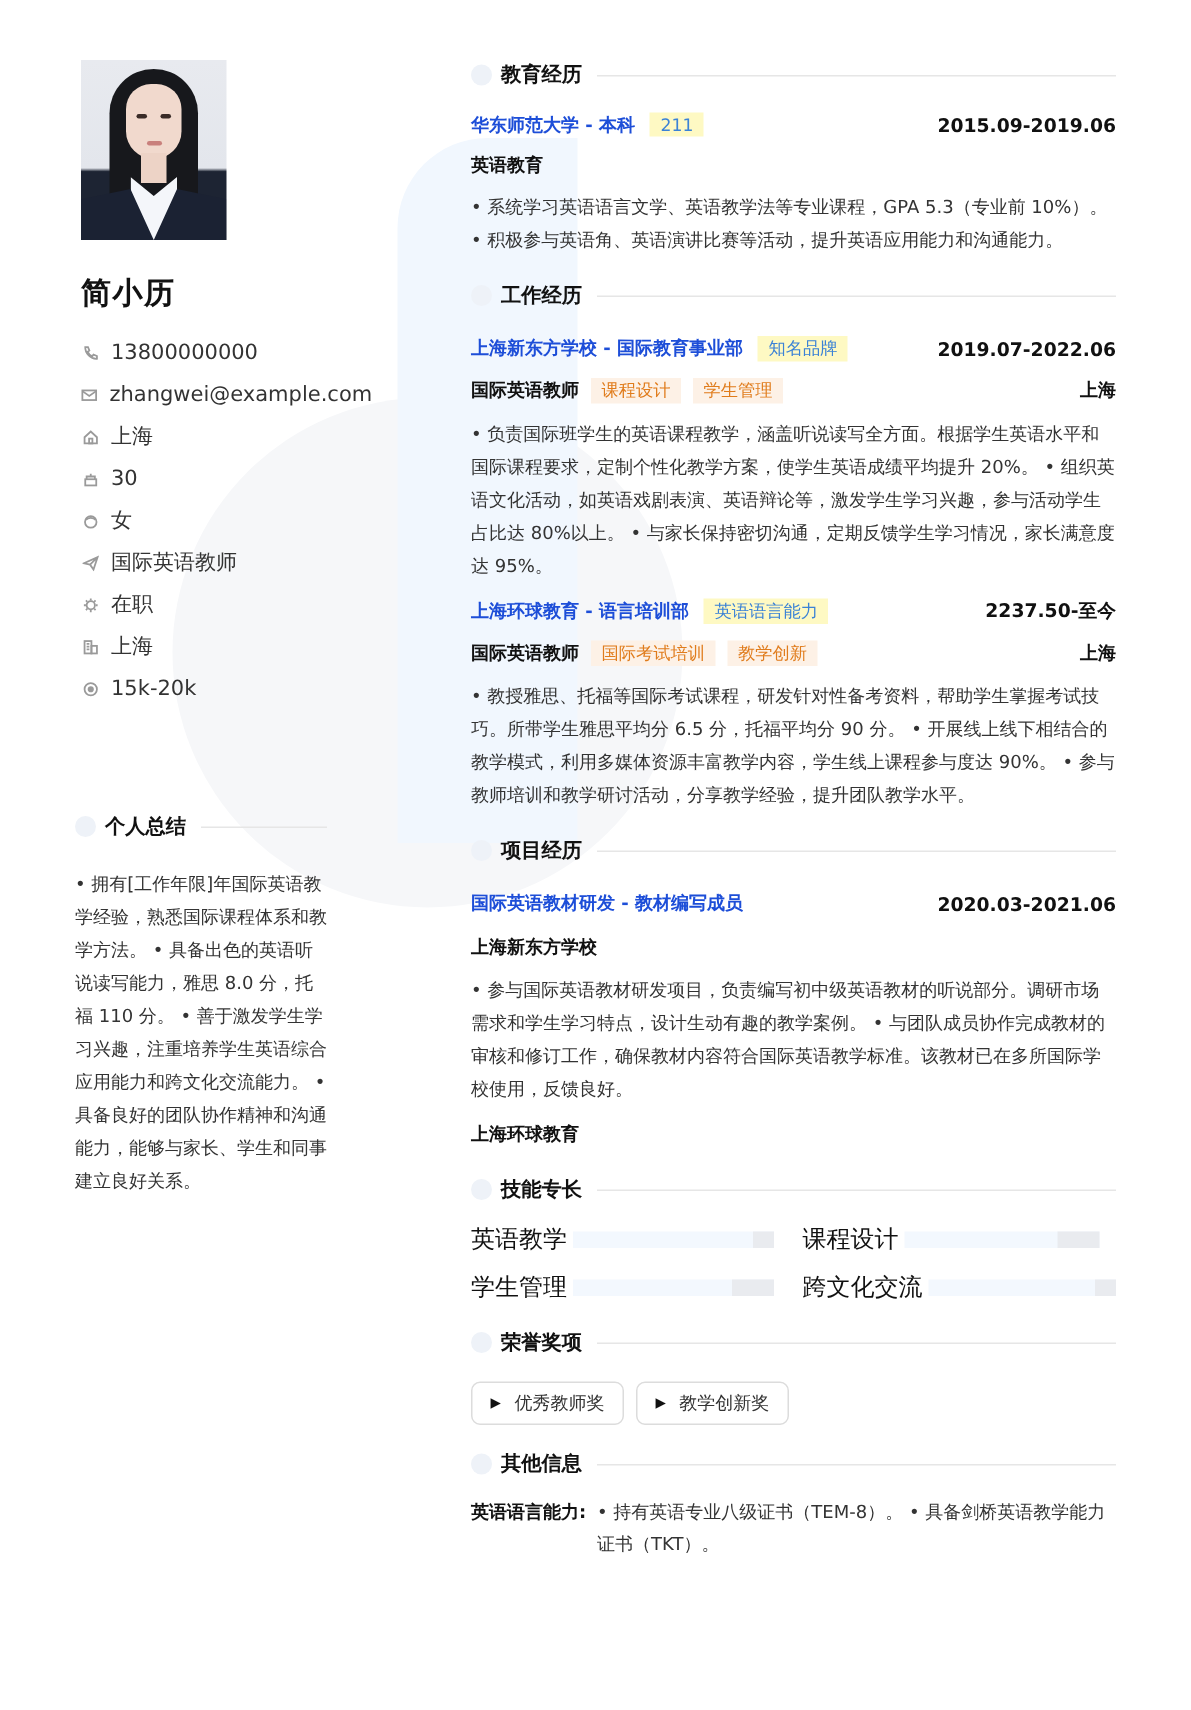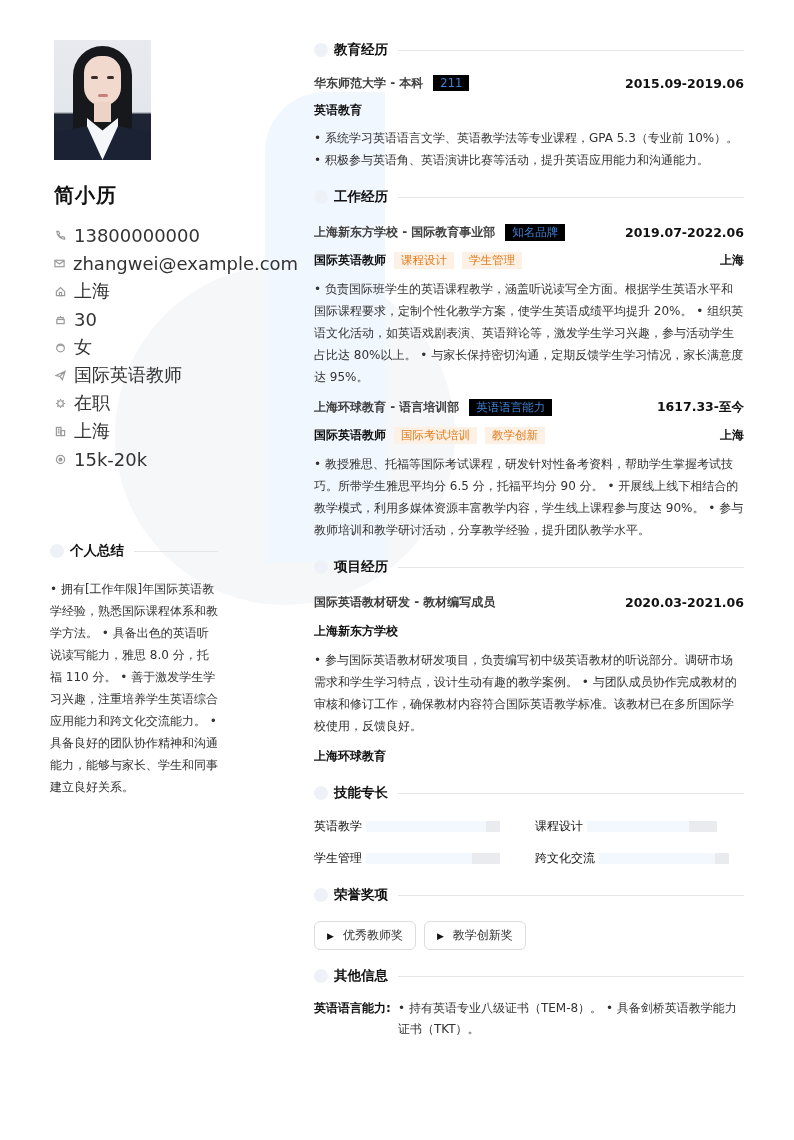--- a/index.html
+++ b/index.html
@@ -18,47 +18,47 @@
   .photo .hair { position: absolute; left: 19px; top: 6px; width: 59px; height: 100px; background: #17181c; border-radius: 30px 30px 6px 6px; }
   .photo .face { position: absolute; left: 30px; top: 16px; width: 37px; height: 50px; background: #f1d9cd; border-radius: 18px 18px 20px 20px; }
   .photo .neck { position: absolute; left: 40px; top: 62px; width: 17px; height: 20px; background: #edd3c6; }
   .photo .collar { position: absolute; left: 33px; top: 78px; width: 31px; height: 42px; background: #f4f6fa; clip-path: polygon(0 0,50% 30%,100% 0,100% 100%,0 100%); }
   .photo .suit { position: absolute; left: 0; top: 86px; width: 97px; height: 34px; background: #1b2233; clip-path: polygon(0 20%,34% 0,50% 100%,66% 0,100% 20%,100% 100%,0 100%); }
   .photo .eye { position: absolute; top: 36px; width: 7px; height: 3px; background: #3a2b27; border-radius: 2px; }
   .photo .lip { position: absolute; left: 44px; top: 54px; width: 10px; height: 3px; background: #c9807c; border-radius: 2px; }
 
   .name { margin-top: 22px; font-size: 20px; font-weight: bold; color: #111; letter-spacing: 1px; }
   .info-list { margin-top: 12px; list-style: none; }
-  .info-item { display: flex; align-items: center; height: 28px; font-size: 18px; color: #333; }
+  .info-item { display: flex; align-items: center; height: 28px; font-size: 14px; color: #333; }
   .info-item .ic { width: 12px; height: 12px; margin-right: 8px; color: #999; font-size: 10px; display: flex; align-items: center; justify-content: center; }
   .info-item .ic svg { width: 11px; height: 11px; stroke: #9a9a9a; fill: none; stroke-width: 1.3; }
 
   .summary-title { position: absolute; left: 50px; top: 542px; width: 168px; display: flex; align-items: center; }
   .sec-dot { width: 14px; height: 14px; border-radius: 50%; background: #eef2f8; margin-right: 6px; flex-shrink: 0; }
   .sec-label { font-size: 13.5px; font-weight: bold; color: #111; margin-right: 10px; white-space: nowrap; }
   .sec-line { flex: 1; height: 1px; background: #e6e6e6; }
   .summary-text { position: absolute; left: 50px; top: 578px; width: 168px; font-size: 12px; line-height: 22px; color: #333; }
 
   
   .right { position: absolute; left: 314px; top: 38px; width: 430px; }
   .section { margin-bottom: 0; }
   .sec-head { display: flex; align-items: center; height: 24px; }
   .sec-head .sec-dot { width: 14px; height: 14px; }
   .sec-head .sec-label { margin-left: 0; }
   .entry-row { display: flex; align-items: center; justify-content: space-between; height: 22px; font-size: 12px; }
   .entry-left { display: flex; align-items: center; }
-  .entry-title { font-weight: bold; color: #404040; }
+  .entry-title { font-weight: bold; color: #1d4ed8; }
   .entry-date { font-weight: bold; color: #111; font-size: 12.5px; }
-  .tag-blue { margin-left: 10px; background: #000000; color: #3b82d6; font-size: 11.5px; padding: 1px 7px; }
+  .tag-blue { margin-left: 10px; background: #fef9c3; color: #3b82d6; font-size: 11.5px; padding: 1px 7px; }
   .tag-orange { margin-left: 8px; background: #fdf1e6; color: #e07c1c; font-size: 11.5px; padding: 1px 7px; }
   .entry-sub { font-weight: bold; color: #111; font-size: 12px; }
   .desc { font-size: 12px; line-height: 22px; color: #333; margin-top: 4px; }
 
   .skills { display: grid; grid-template-columns: 221px 209px; row-gap: 10px; margin-top: 10px; }
-  .skill { display: flex; align-items: center; height: 22px; font-size: 12px; }
+  .skill { display: flex; align-items: center; height: 22px; font-size: 16px; }
   .skill-name { color: #111; margin-right: 4px; white-space: nowrap; }
   .skill-bar { height: 11px; background: #f3f8fe; position: relative; }
   .skill-bar .rest { position: absolute; right: 0; top: 0; height: 11px; background: #e9ebef; }
 
   .awards { display: flex; margin-top: 14px; }
   .award { display: flex; align-items: center; border: 1px solid #dcdcdc; border-radius: 6px; height: 29px; padding: 0 12px 0 12px; margin-right: 8px; font-size: 12px; color: #333; background: #fff; }
   .award .tri { font-size: 9px; margin-right: 9px; color: #111; }
 
   .other-row { display: flex; font-size: 12px; line-height: 21px; margin-top: 10px; }
   .other-label { font-weight: bold; color: #111; white-space: nowrap; width: 84px; flex-shrink: 0; }
@@ -223,21 +223,21 @@
         </div>
         <div class="desc" style="margin-top:7px">• 负责国际班学生的英语课程教学，涵盖听说读写全方面。根据学生英语水平和国际课程要求，定制个性化教学方案，使学生英语成绩平均提升 20%。 • 组织英语文化活动，如英语戏剧表演、英语辩论等，激发学生学习兴趣，参与活动学生占比达 80%以上。 • 与家长保持密切沟通，定期反馈学生学习情况，家长满意度达 95%。</div>
       </div>
 
       <div style="margin-top:8px">
         <div class="entry-row">
           <div class="entry-left">
             <span class="entry-title">上海环球教育 - 语言培训部</span>
             <span class="tag-blue">英语语言能力</span>
           </div>
-          <span class="entry-date">1617.33-至今</span>
+          <span class="entry-date">2237.50-至今</span>
         </div>
         <div class="entry-row" style="margin-top:6px">
           <div class="entry-left">
             <span class="entry-sub">国际英语教师</span>
             <span class="tag-orange">国际考试培训</span>
             <span class="tag-orange">教学创新</span>
           </div>
           <span class="entry-sub">上海</span>
         </div>
         <div class="desc" style="margin-top:7px">• 教授雅思、托福等国际考试课程，研发针对性备考资料，帮助学生掌握考试技巧。所带学生雅思平均分 6.5 分，托福平均分 90 分。 • 开展线上线下相结合的教学模式，利用多媒体资源丰富教学内容，学生线上课程参与度达 90%。 • 参与教师培训和教学研讨活动，分享教学经验，提升团队教学水平。</div>

